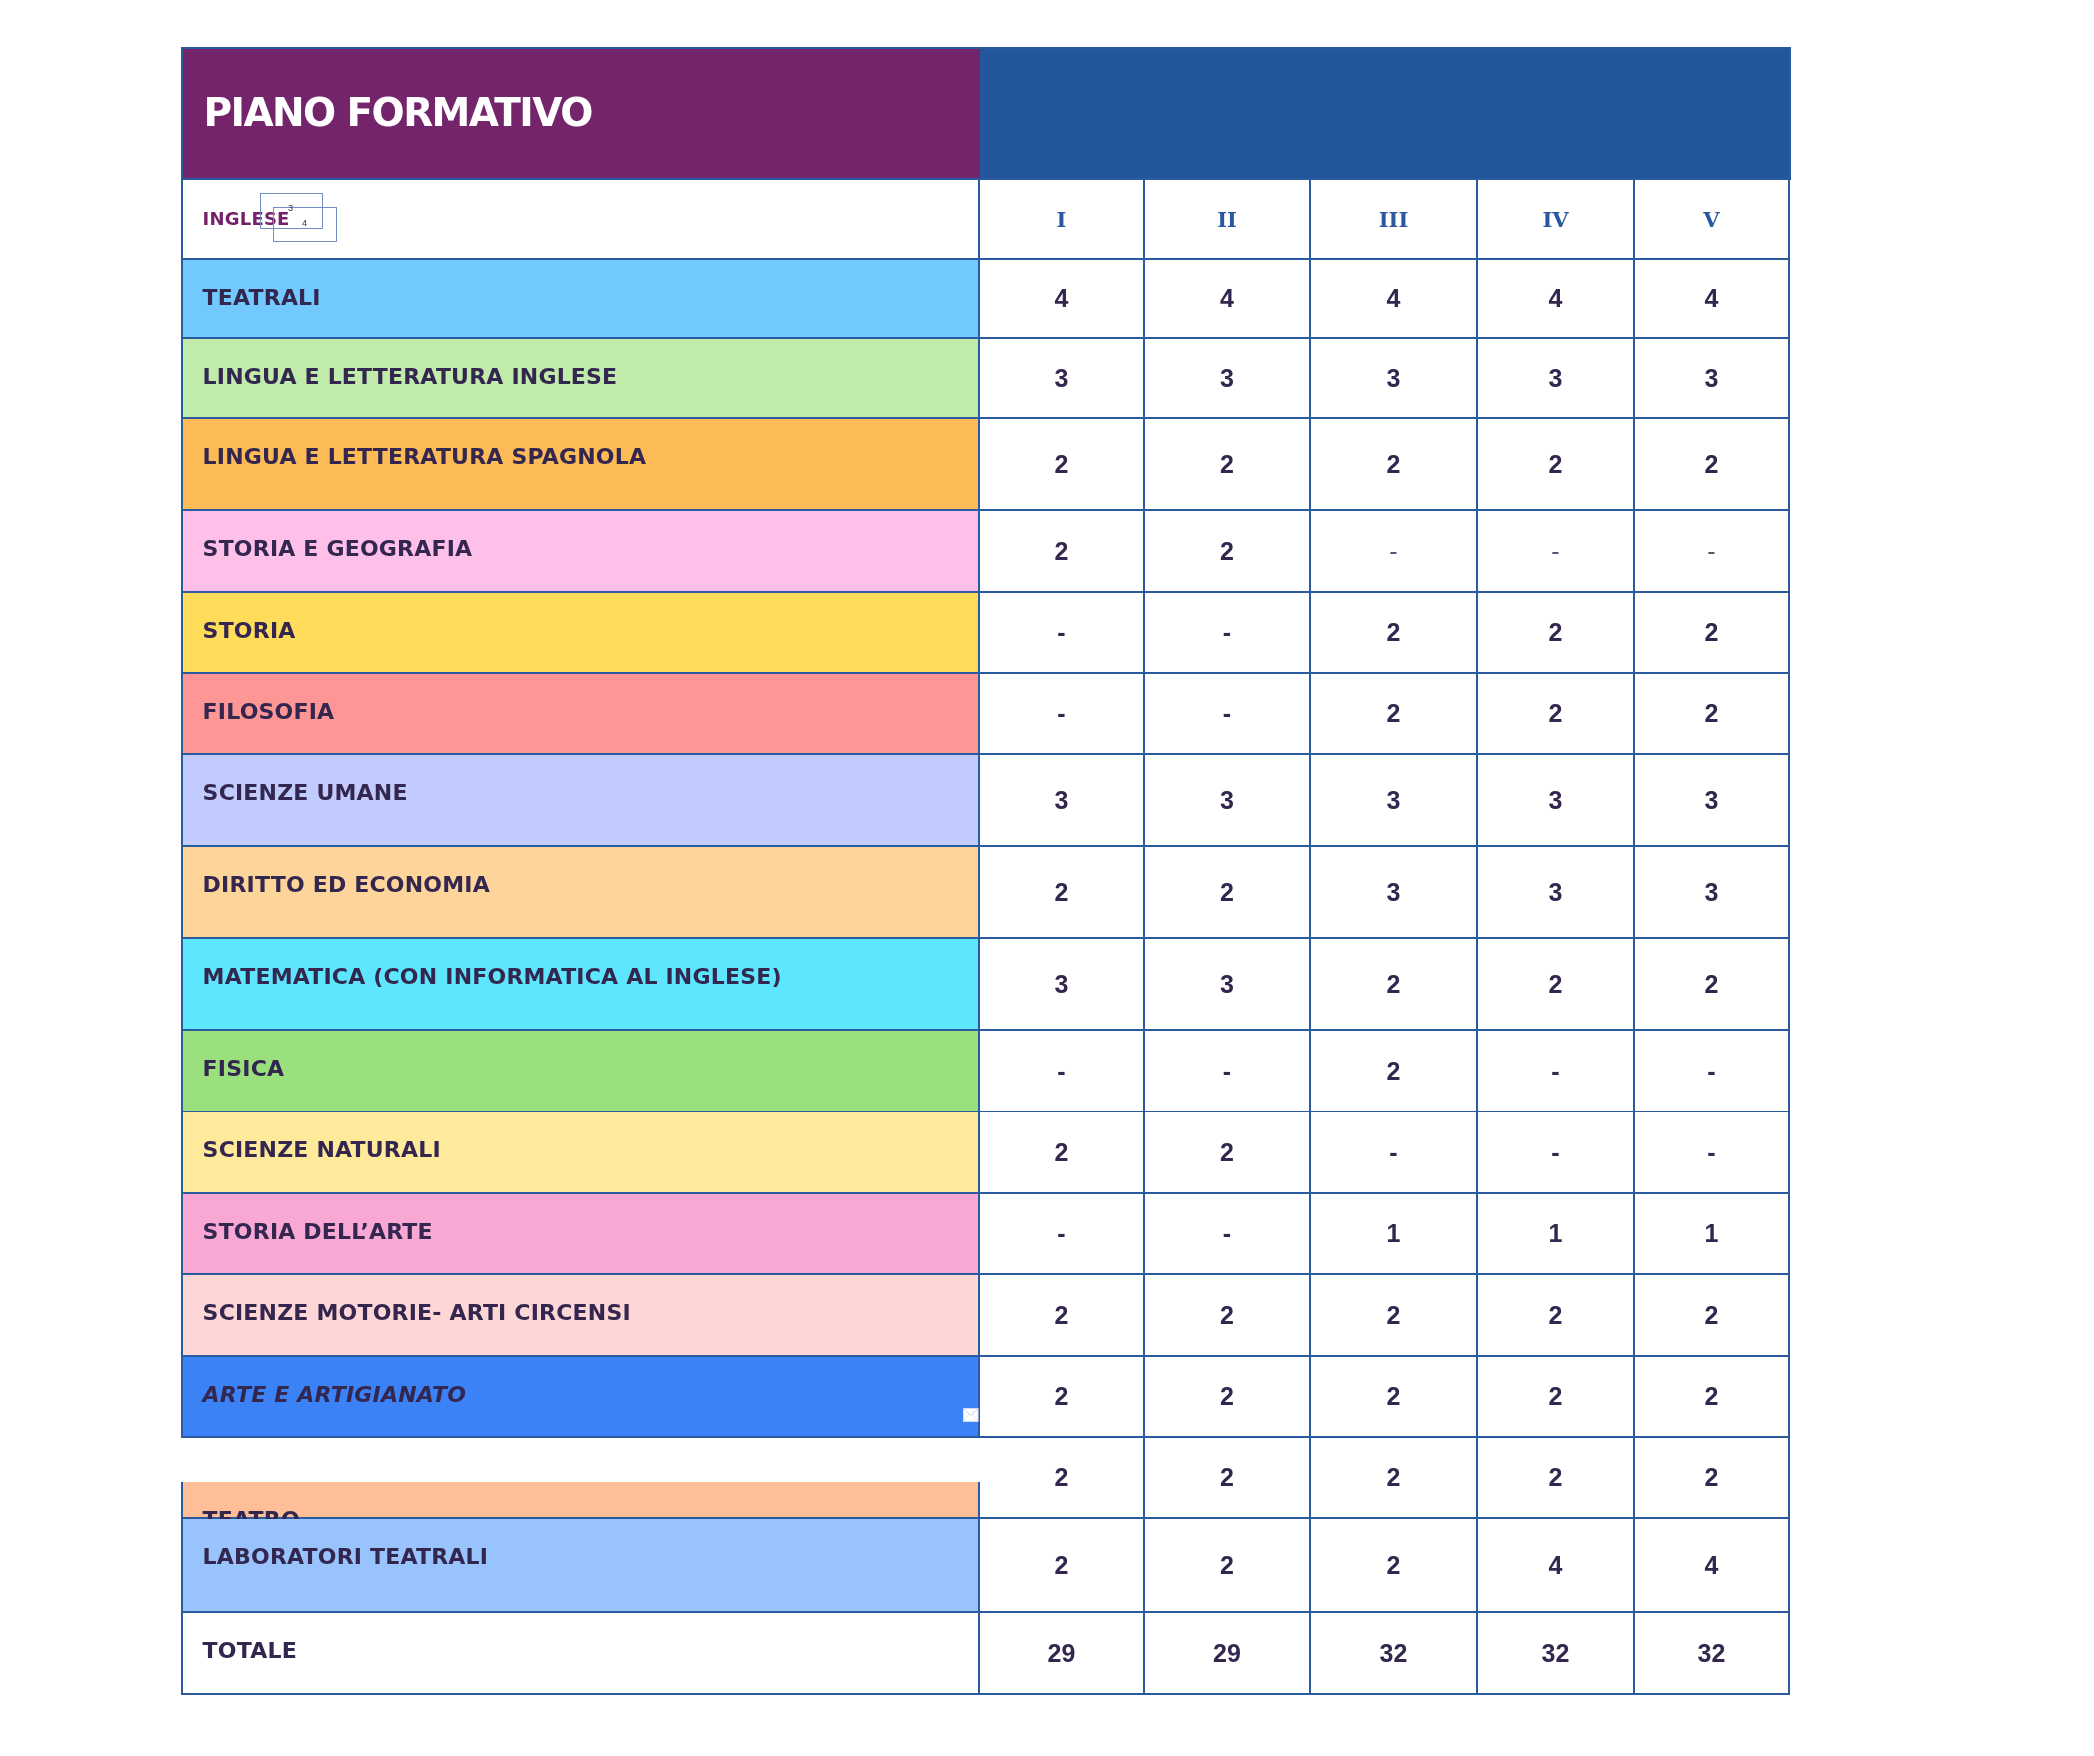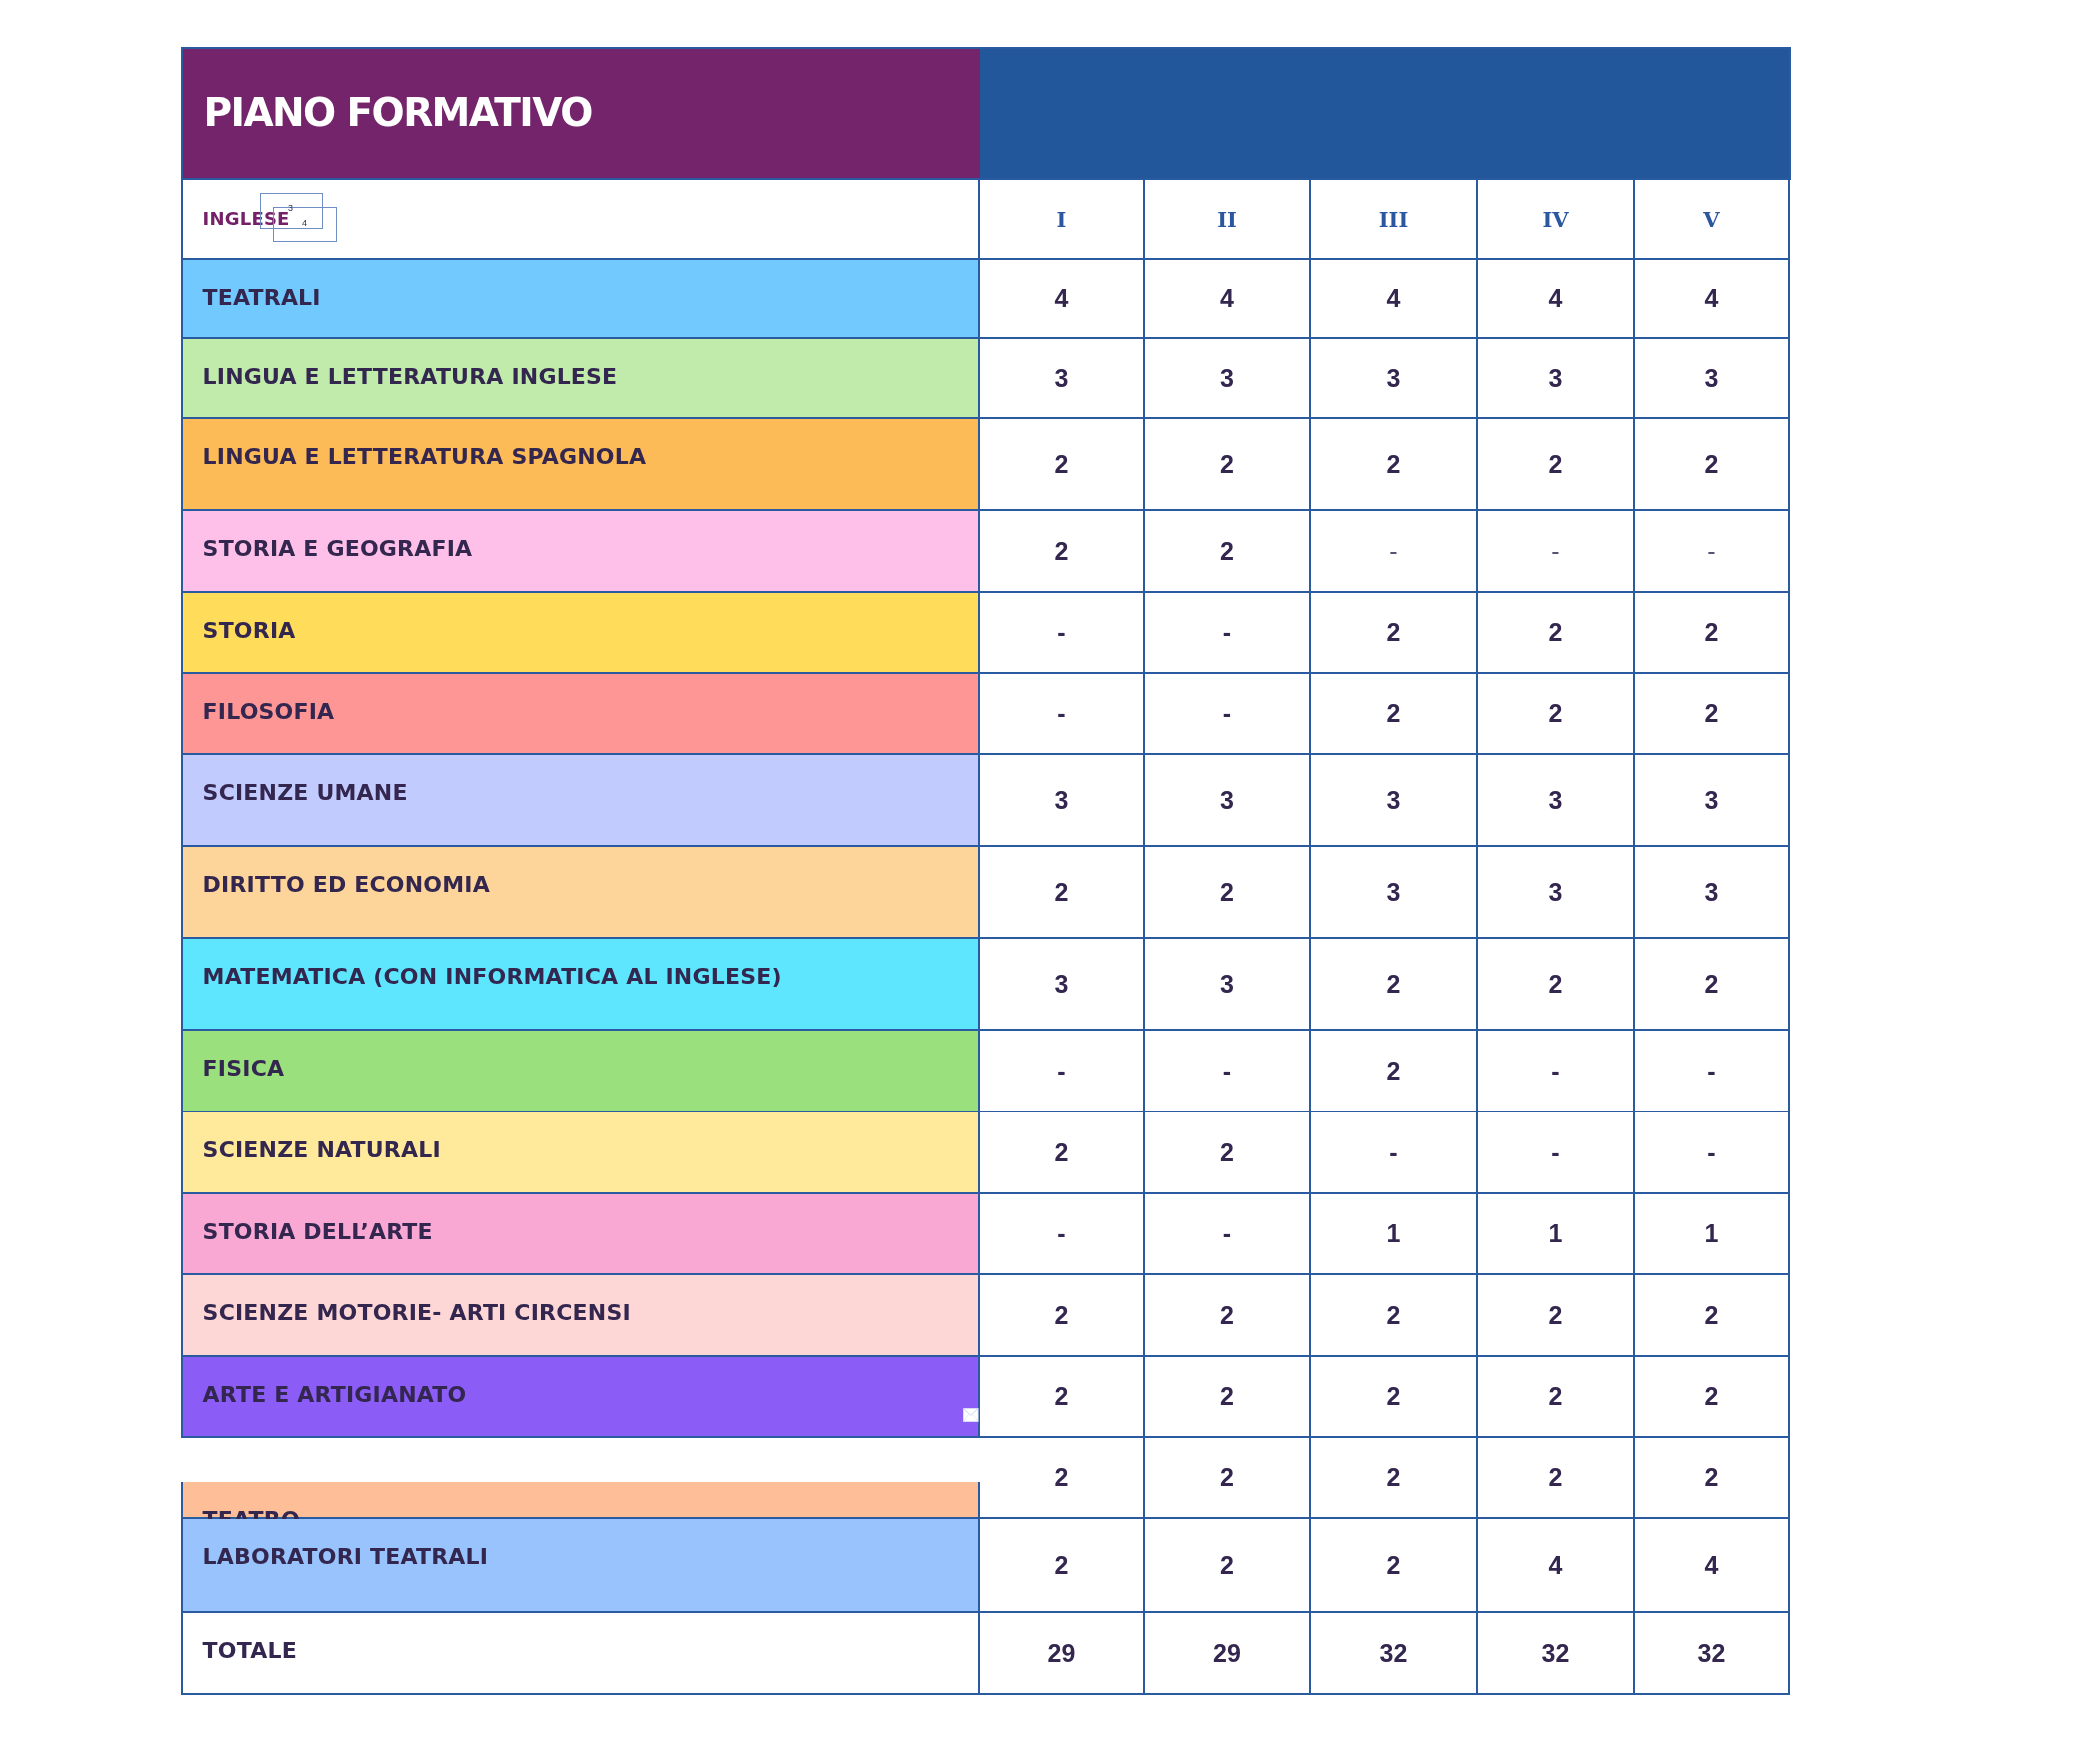--- a/index.html
+++ b/index.html
@@ -311,21 +311,21 @@
         <span>2</span>
       </div>
       <div class="cell num-cell" style="left: 1297px; width: 157px;">
         <span>2</span>
       </div>
       <div class="cell num-cell" style="left: 1454px; width: 155px;">
         <span>2</span>
       </div>
     </div>
     <div class="row" style="top: 1310px; height: 81px;">
-      <div class="cell first label-cell" style="background: #8b5cf6;">
+      <div class="cell first label-cell" style="background: #3b82f6; font-style: italic;">
         <span class="label-text" style="top: 25px;">ARTE E ARTIGIANATO</span>
       </div>
       <div class="cell num-cell" style="left: 799px; width: 165px;">
         <span>2</span>
       </div>
       <div class="cell num-cell" style="left: 964px; width: 166px;">
         <span>2</span>
       </div>
       <div class="cell num-cell" style="left: 1130px; width: 167px;">
         <span>2</span>

